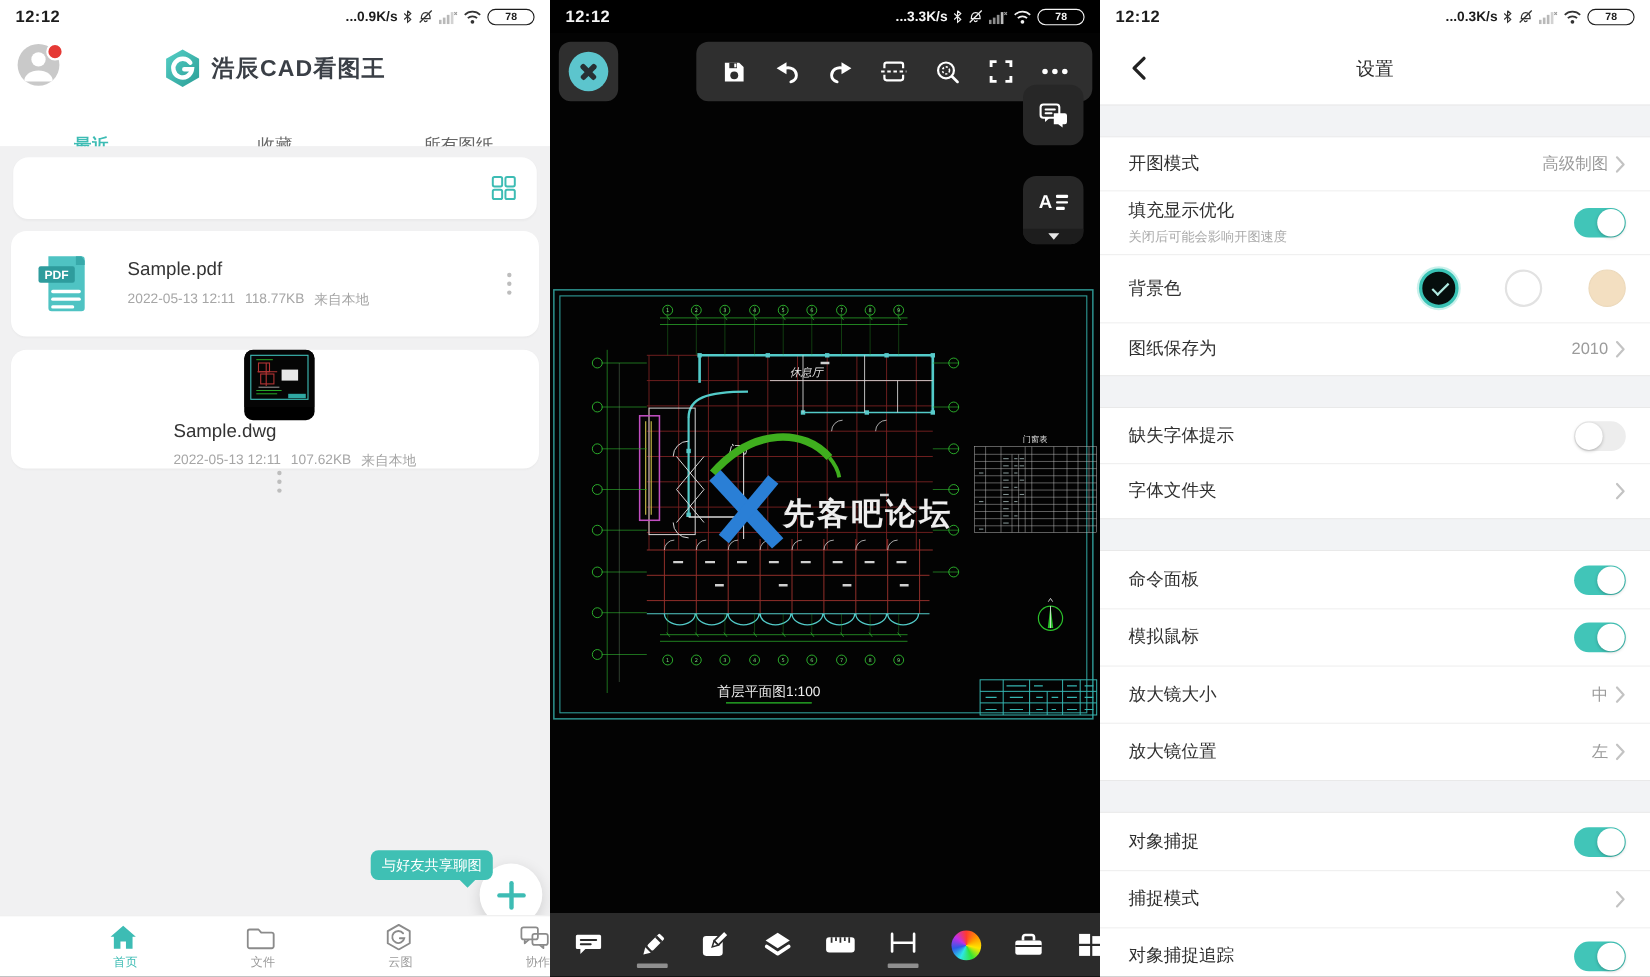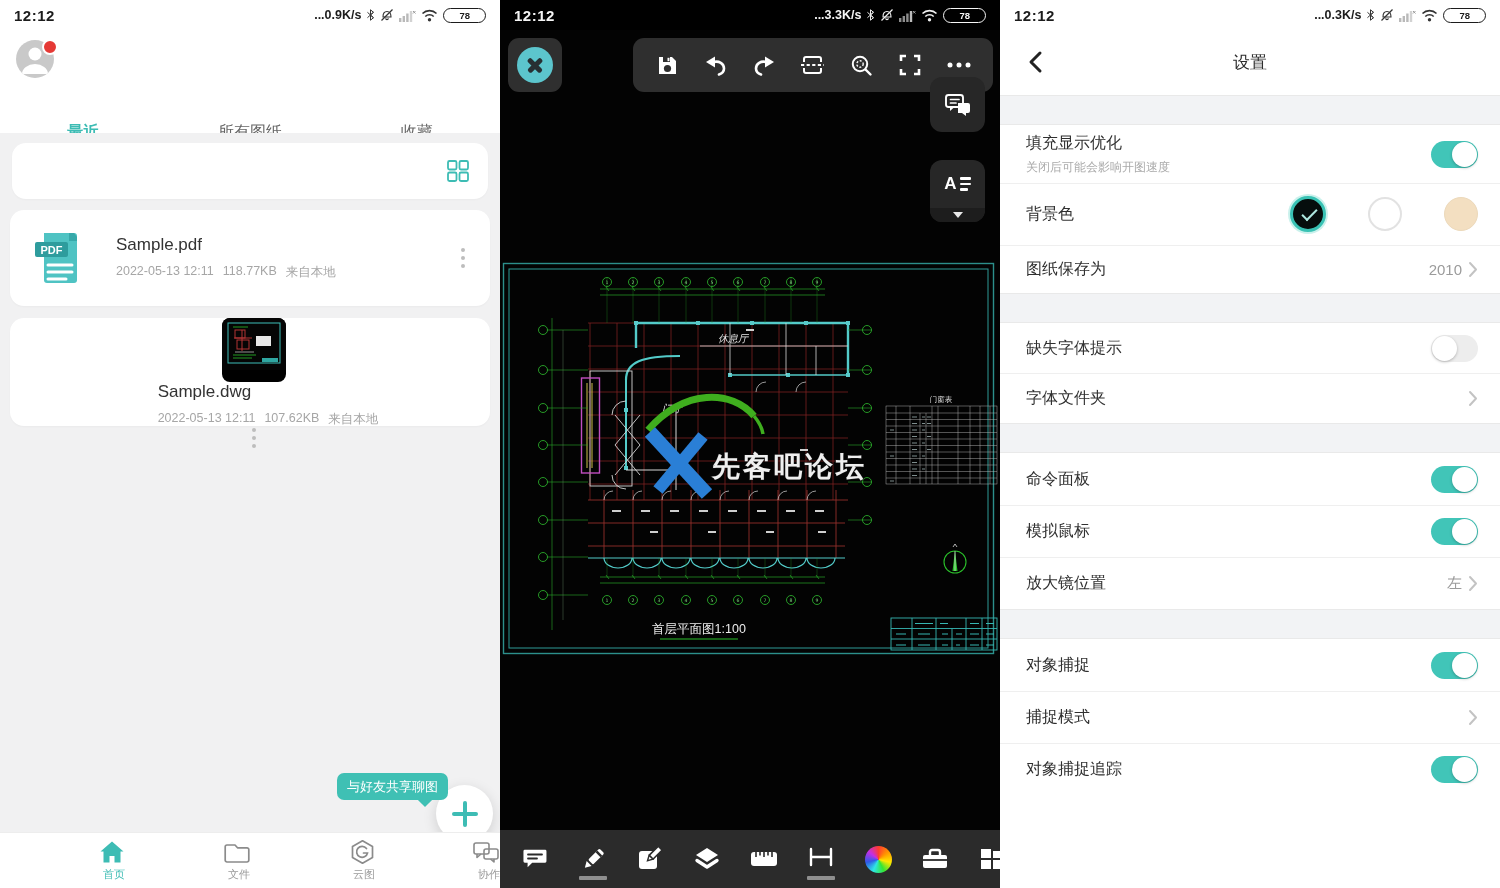--- a/index.html
+++ b/index.html
@@ -156,24 +156,37 @@
     <div class="lp-head">
       <div class="avatar-wrap">
         <div class="avatar">
           <svg width="38" height="38" viewBox="0 0 38 38">
               <circle cx="19" cy="14" r="6.5" fill="#fff"></circle>
               <path d="M6 34 a13 10 0 0 1 26 0 Z" fill="#fff"></path>
             </svg>
         </div>
         <div class="avatar-dot"></div>
       </div>
+      <div class="lp-logo">
+        <svg width="34" height="36" viewBox="0 0 34 36">
+          <defs>
+              <linearGradient id="hexg" x1="0" y1="0" x2="1" y2="1">
+                <stop offset="0" stop-color="#55cfc6"></stop>
+                <stop offset="1" stop-color="#2b9e96"></stop>
+              </linearGradient>
+            </defs>
+          <polygon points="17,1 32,9.5 32,26.5 17,35 2,26.5 2,9.5" fill="url(#hexg)"></polygon>
+          <path d="M24 13 A8.5 8.5 0 1 0 25.5 19 L18.5 19" fill="none" stroke="#ffffff" stroke-width="4" stroke-linecap="round"></path>
+        </svg>
+        <span class="lg-text">浩辰CAD看图王</span>
+      </div>
       <div class="lp-tabs">
         <div class="lp-tab active"><span>最近</span></div>
+        <div class="lp-tab"><span>收藏</span></div>
         <div class="lp-tab"><span>所有图纸</span></div>
-        <div class="lp-tab"><span>收藏</span></div>
       </div>
     </div>
 
     <div class="lp-body">
       <div class="card search-card">
         <svg width="24" height="24" viewBox="0 0 24 24">
           <g fill="none" stroke="#3dbcb4" stroke-width="1.8">
               <rect x="2" y="2" width="8.5" height="8.5" rx="1.5"></rect>
               <rect x="13.5" y="2" width="8.5" height="8.5" rx="1.5"></rect>
               <rect x="2" y="13.5" width="8.5" height="8.5" rx="1.5"></rect>
@@ -684,20 +697,29 @@
         <svg width="22" height="24" viewBox="0 0 22 24">
             <path d="M15 3 L6 12 L15 21" fill="none" stroke="#222" stroke-width="3" stroke-linecap="round" stroke-linejoin="round"></path>
           </svg>
       </span>
       <span class="rp-title">设置</span>
     </div>
 
     <div class="rp-list">
       <div class="band"></div>
 
+      <div class="srow">
+        <span class="slabel">开图模式</span>
+        <span class="sright-grp">
+            <span class="svalue">高级制图</span>
+          <svg class="chev" viewBox="0 0 10 17">
+              <path d="M2 2 L8 8.5 L2 15"></path>
+            </svg>
+          </span>
+      </div>
 
       <div class="srow h58">
         <span class="scol">
             <span class="slabel">填充显示优化</span>
           <span class="ssub">关闭后可能会影响开图速度</span>
           </span>
         <div class="toggle on">
             <div class="knob"></div>
           </div>
       </div>
@@ -750,20 +772,29 @@
           </div>
       </div>
 
       <div class="srow h52">
         <span class="slabel">模拟鼠标</span>
         <div class="toggle on">
             <div class="knob"></div>
           </div>
       </div>
 
+      <div class="srow h52">
+        <span class="slabel">放大镜大小</span>
+        <span class="sright-grp">
+            <span class="svalue">中</span>
+          <svg class="chev" viewBox="0 0 10 17">
+              <path d="M2 2 L8 8.5 L2 15"></path>
+            </svg>
+          </span>
+      </div>
 
       <div class="srow h52">
         <span class="slabel">放大镜位置</span>
         <span class="sright-grp">
             <span class="svalue">左</span>
           <svg class="chev" viewBox="0 0 10 17">
               <path d="M2 2 L8 8.5 L2 15"></path>
             </svg>
           </span>
       </div>

